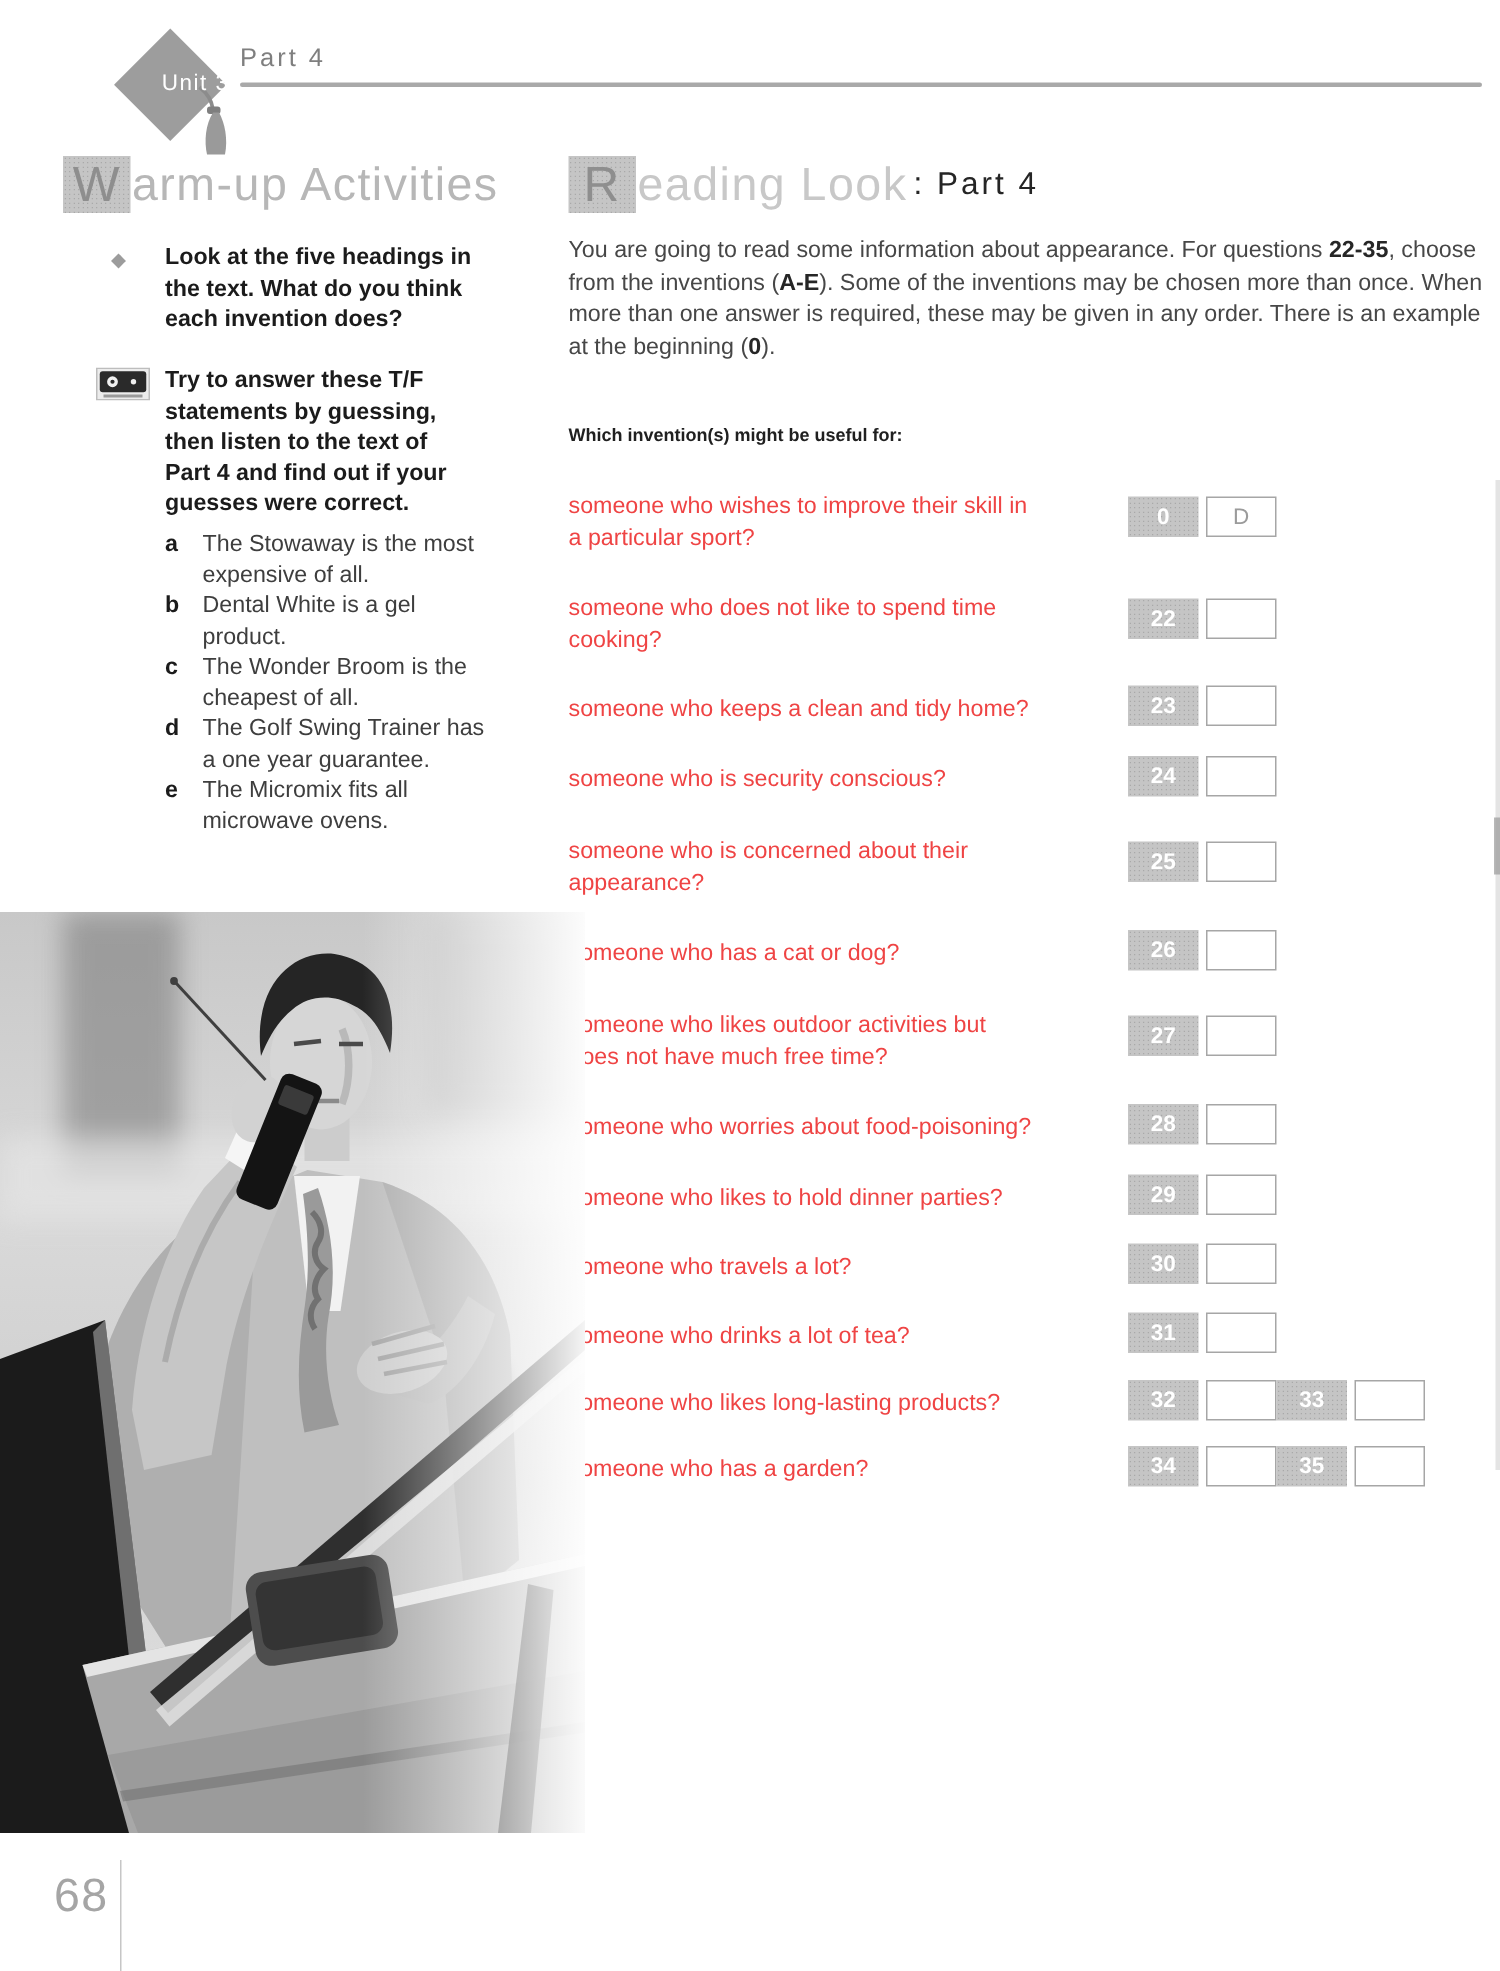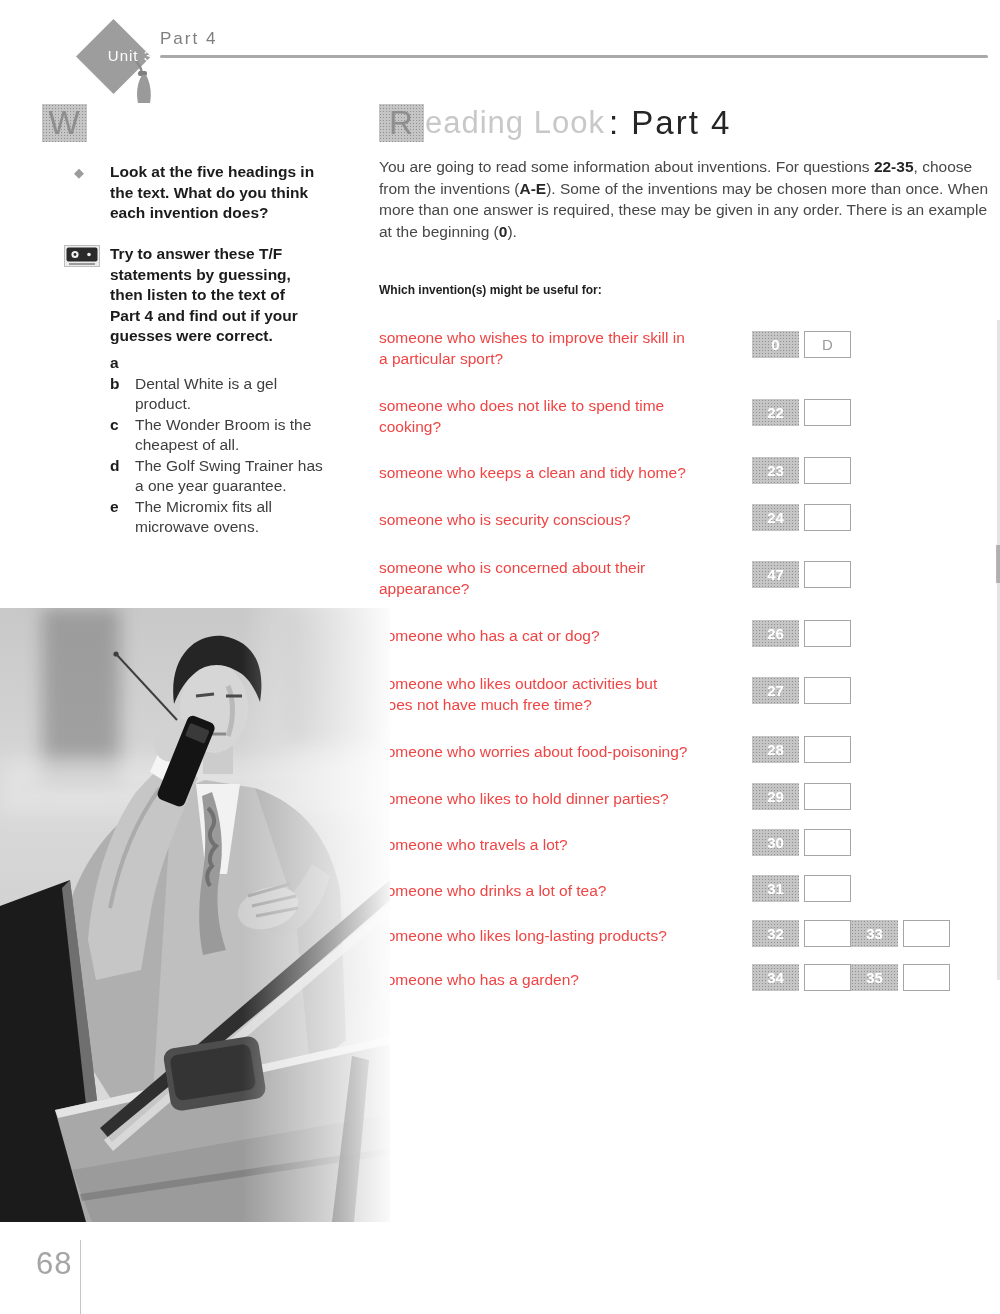--- a/index.html
+++ b/index.html
@@ -19,21 +19,21 @@
     background-image:radial-gradient(circle, rgba(115,115,115,.65) 24%, rgba(0,0,0,0) 27%);
     background-size:3px 3px;}
 
   
   .wu-head{position:absolute;left:42px;top:104px;margin:0;font-size:31px;font-weight:normal;
            letter-spacing:1px;color:#b7b7b7;display:flex;align-items:center;}
   .rt-head{position:absolute;left:379px;top:104px;margin:0;font-size:31px;font-weight:normal;
            letter-spacing:1px;color:#c8c8c8;display:flex;align-items:center;}
   .init-box{display:inline-flex;width:45px;height:38px;align-items:center;justify-content:center;margin-right:1px;}
   .init{font-size:33px;color:#8e8e8e;}
-  .head-dark{color:#252525;font-size:33px;letter-spacing:2px;margin-left:4px;}
+  .head-dark{color:#252525;font-size:21px;letter-spacing:2px;margin-left:4px;}
 
   
   .bullet{position:absolute;left:74px;top:165px;color:#9c9c9c;font-size:13px;}
   .bold-note{position:absolute;width:235px;font-weight:bold;font-size:15.5px;line-height:20.5px;
              color:#1b1b1b;white-space:pre-line;}
   .act1-text{left:110px;top:162px;}
   .act2-text{left:110px;top:244px;}
   .cassette{position:absolute;left:64px;top:245px;}
   .tf-list{position:absolute;left:110px;top:353px;width:250px;}
   .tf-item{display:flex;}
@@ -83,20 +83,21 @@
     </svg>
     <div class="badge-label">Unit 3</div>
   </div>
   <div class="part-label">Part 4</div>
   <div class="head-rule"></div>
 
   <h1 class="wu-head">
     <span class="init-box halftone">
       <span class="init">W</span>
     </span>
+    <span>arm-up Activities</span>
   </h1>
 
   <span class="bullet">◆</span>
   <div class="bold-note act1-text">Look at the five headings in
 the text. What do you think
 each invention does?</div>
 
   <svg class="cassette" width="36" height="22" viewBox="0 0 36 22">
     <rect x="0.5" y="0.5" width="35" height="21" fill="#ececec" stroke="#bdbdbd"></rect>
     <rect x="2.5" y="2.5" width="31" height="14" rx="2" fill="#2a2a2a"></rect>
@@ -107,20 +108,22 @@
   </svg>
   <div class="bold-note act2-text">Try to answer these T/F
 statements by guessing,
 then listen to the text of
 Part 4 and find out if your
 guesses were correct.</div>
 
   <div class="tf-list">
     <div class="tf-item">
       <span class="tf-letter">a</span>
+      <span class="tf-text">The Stowaway is the most
+expensive of all.</span>
     </div>
     <div class="tf-item">
       <span class="tf-letter">b</span>
       <span class="tf-text">Dental White is a gel
 product.</span>
     </div>
     <div class="tf-item">
       <span class="tf-letter">c</span>
       <span class="tf-text">The Wonder Broom is the
 cheapest of all.</span>
@@ -138,21 +141,21 @@
   </div>
 
   <h1 class="rt-head">
     <span class="init-box halftone">
       <span class="init">R</span>
     </span>
     <span>eading Look</span>
     <span class="head-dark">: Part 4</span>
   </h1>
 
-  <p class="intro"><span>You are going to read some information about inventions. For questions </span><b>22-35</b><span>, choose from the inventions (</span><b>A-E</b><span>). Some of the inventions may be chosen more than once. When more than one answer is required, these may be given in any order. There is an example at the beginning (</span><b>0</b><span>).</span></p>
+  <p class="intro"><span>You are going to read some information about appearance. For questions </span><b>22-35</b><span>, choose from the inventions (</span><b>A-E</b><span>). Some of the inventions may be chosen more than once. When more than one answer is required, these may be given in any order. There is an example at the beginning (</span><b>0</b><span>).</span></p>
 
   <p class="sub">Which invention(s) might be useful for:</p>
 
   <div class="q-row two" style="top:327px">
     <div class="q-text">someone who wishes to improve their skill in
 a particular sport?</div>
     <div class="q-boxes">
       <div class="pair">
         <div class="num-box halftone">0</div>
         <div class="ans-box">D</div>
@@ -189,21 +192,21 @@
         <div class="ans-box"></div>
       </div>
     </div>
   </div>
 
   <div class="q-row two" style="top:557px">
     <div class="q-text">someone who is concerned about their
 appearance?</div>
     <div class="q-boxes">
       <div class="pair">
-        <div class="num-box halftone">47</div>
+        <div class="num-box halftone">25</div>
         <div class="ans-box"></div>
       </div>
     </div>
   </div>
 
   <div class="q-row" style="top:625px">
     <div class="q-text">someone who has a cat or dog?</div>
     <div class="q-boxes">
       <div class="pair">
         <div class="num-box halftone">26</div>

